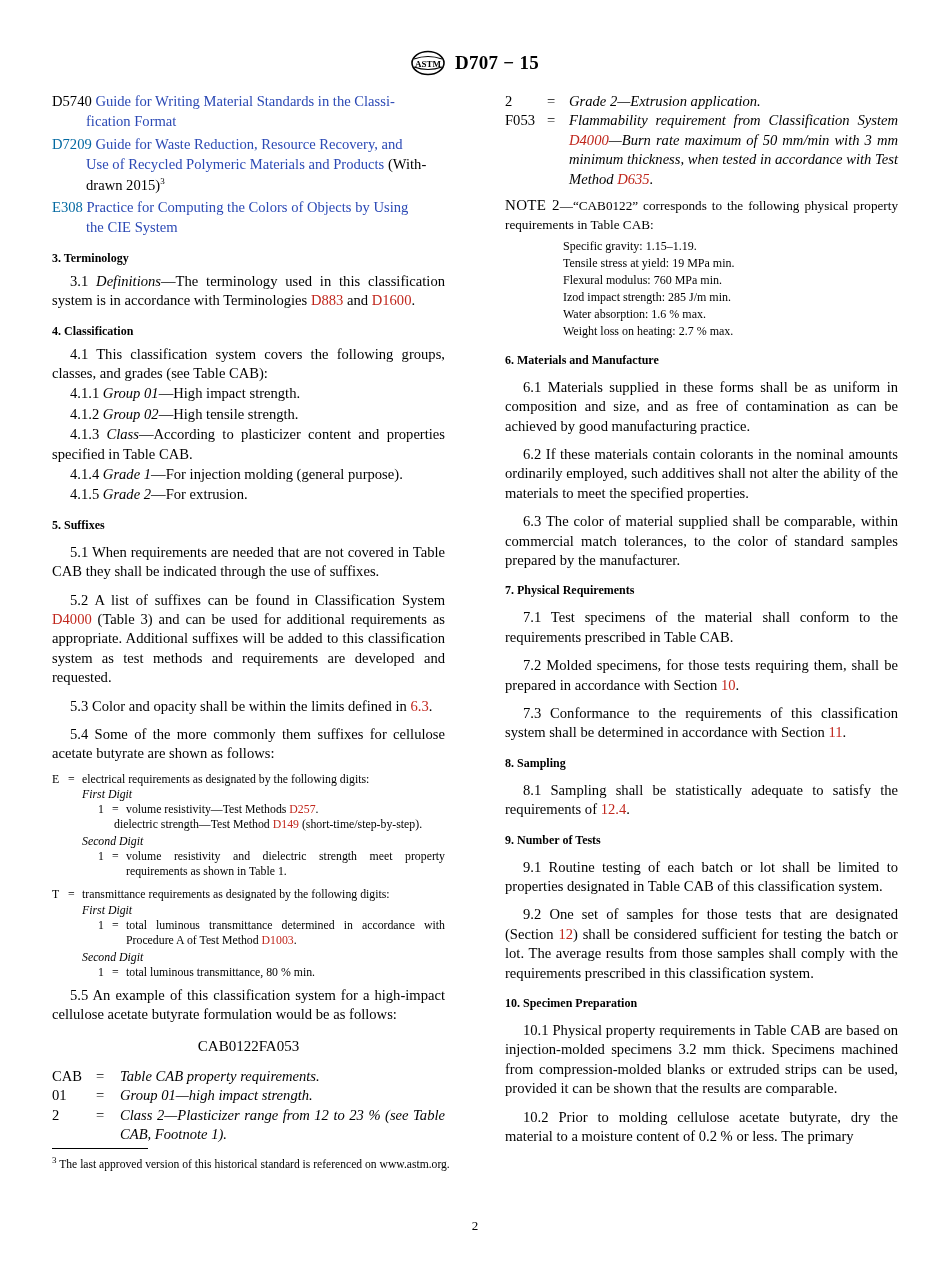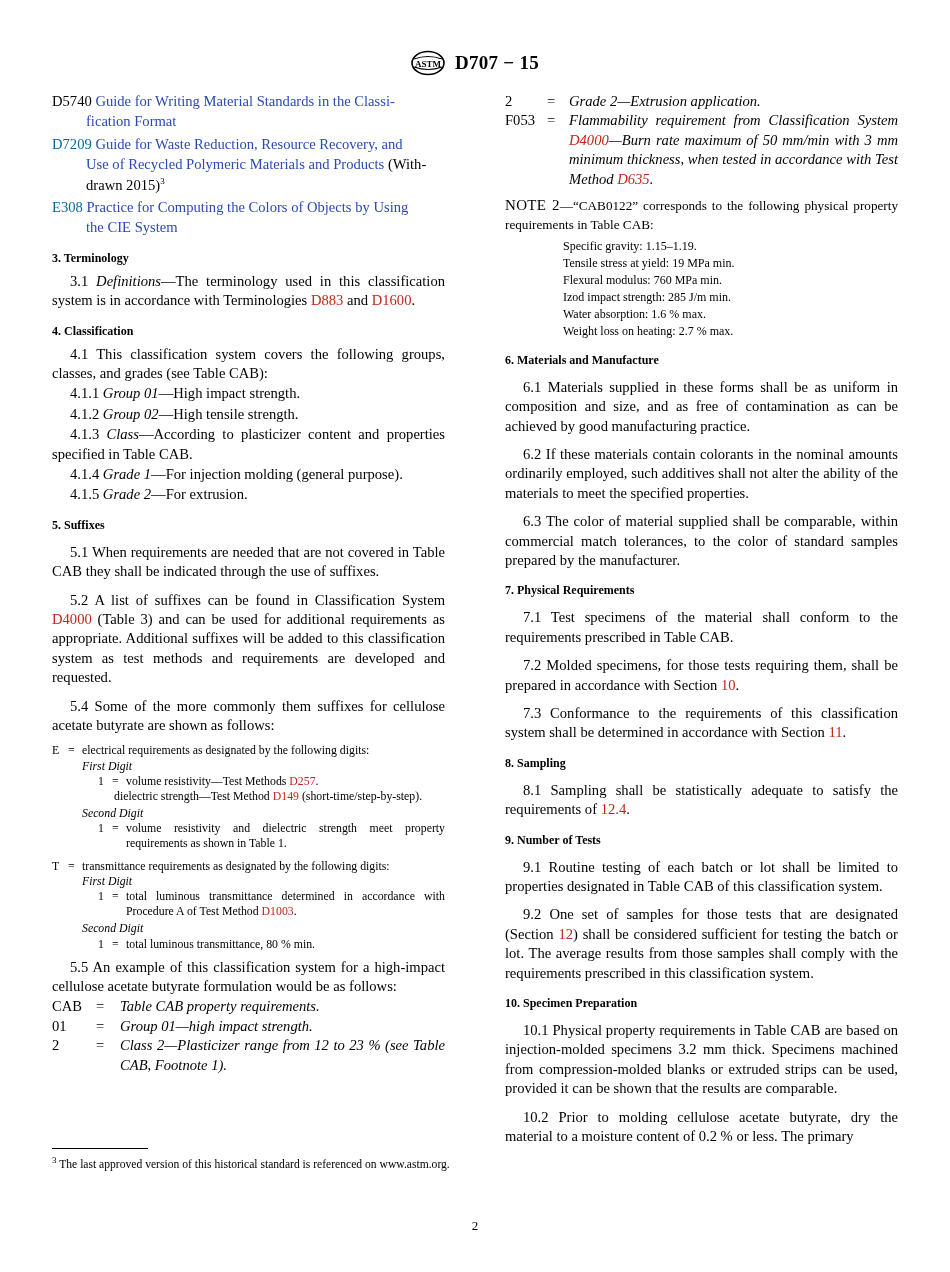--- a/index.html
+++ b/index.html
@@ -264,20 +264,24 @@
       <p class="sec-head">5.  Suffixes</p>
       <p class="para gap">
         <span>5.1</span>
         <span>When requirements are needed that are not covered in Table CAB they shall be indicated through the use of suffixes.</span>
       </p>
       <p class="para gap">
         <span>5.2</span>
         <span>A list of suffixes can be found in Classification System </span><span class="redlink">D4000</span><span> (Table 3) and can be used for additional requirements as appropriate. Additional suffixes will be added to this classification system as test methods and requirements are developed and requested.</span>
       </p>
       <p class="para gap">
+        <span>5.3</span>
+        <span>Color and opacity shall be within the limits defined in </span><span class="redlink">6.3</span><span>.</span>
+      </p>
+      <p class="para gap">
         <span>5.4</span>
         <span>Some of the more commonly them suffixes for cellulose acetate butyrate are shown as follows:</span>
       </p>
 
       <div class="sufflist">
         <div class="row">
           <span class="lbl">E</span>
           <span class="eq">=</span>
           <span class="txt">electrical requirements as designated by the following digits:</span>
         </div>
@@ -320,20 +324,21 @@
           <span class="eq">=</span>
           <span class="txt">total luminous transmittance, 80 % min.</span>
         </div>
       </div>
 
       <p class="para">
         <span>5.5</span>
         <span>An example of this classification system for a high-impact cellulose acetate butyrate formulation would be as follows:</span>
       </p>
 
+      <p class="example-center">CAB0122FA053</p>
 
       <div class="cabtable">
         <div class="crow">
           <span class="ccode">CAB</span>
           <span class="ceq">=</span>
           <span class="ctxt">Table CAB property requirements.</span>
         </div>
         <div class="crow">
           <span class="ccode">01</span>
           <span class="ceq">=</span>

